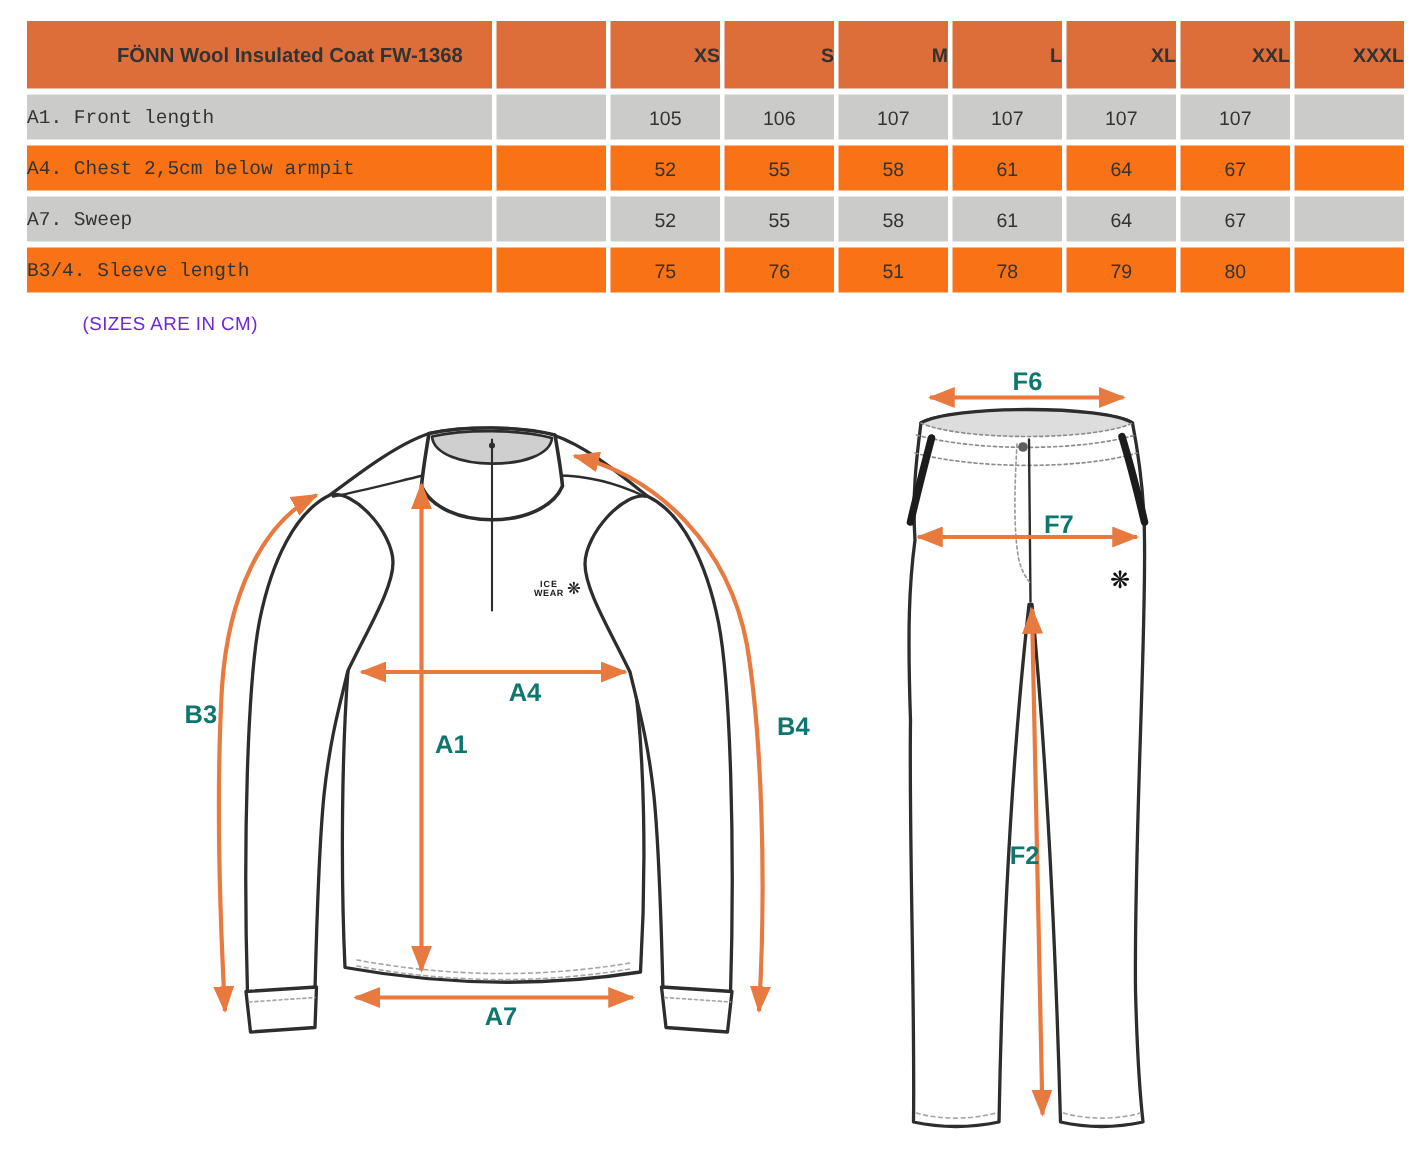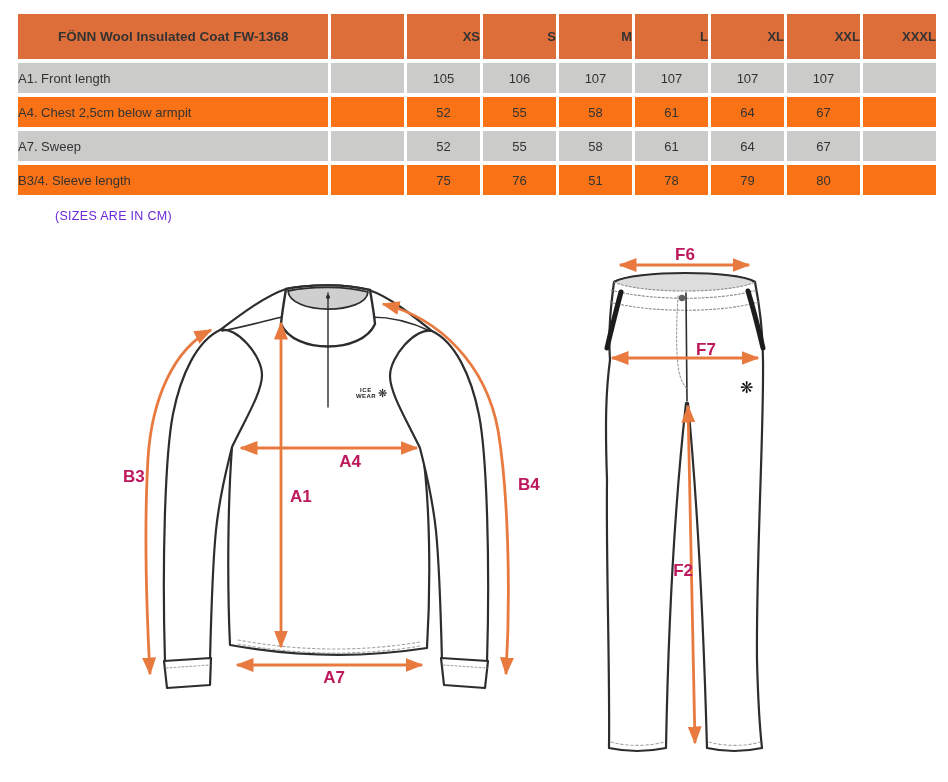--- a/index.html
+++ b/index.html
@@ -5,35 +5,35 @@
   html,body{margin:0;padding:0;background:#fff;}
   .canvas{position:relative;width:948px;height:782px;background:#fff;overflow:hidden;
           font-family:"Liberation Sans",sans-serif;}
 
   
   table.size-table{position:absolute;left:15px;top:10px;border-collapse:separate;
                    border-spacing:3px 4px;table-layout:fixed;}
   table.size-table td{padding:0;vertical-align:middle;font-size:13px;color:#333;
                       overflow:hidden;white-space:nowrap;}
   td.hd{background:#DD6E39;color:#fff;font-weight:bold;height:45px;}
-  td.hd.title{font-size:13.5px;padding-left:40px;}
+  td.hd.title{font-size:13.5px;padding-left:60px;}
   td.hd.sz{text-align:right;font-size:13px;}
   tr.dark td.cell{background:#CBCBCA;}
   tr.light td.cell{background:#f97316;}
   td.cell{height:30px;}
-  td.lbl{padding-left:40px;}
+  td.lbl{padding-left:40px;font-family:Liberation Mono, monospace;}
   td.val{text-align:center;}
 
   
   .note{position:absolute;left:55px;top:209px;font-size:12.5px;letter-spacing:.3px;
         color:#6d28d9;}
 
   
   svg.diagram{position:absolute;left:0;top:0;width:948px;height:782px;}
-  .mlabel{position:absolute;font-size:17px;font-weight:bold;color:#be185d;line-height:1;}
+  .mlabel{position:absolute;font-size:17px;font-weight:bold;color:#0f766e;line-height:1;}
   .mlabel.ctr{width:34px;text-align:center;}
   .mlabel.rt{width:32px;text-align:right;}
 
   .jacket-logo{position:absolute;left:356px;top:387px;display:flex;align-items:center;
                gap:2px;color:#1a1a1a;}
   .jl-text{display:flex;flex-direction:column;align-items:center;line-height:1;}
   .jl-text .l1{font-size:6px;font-weight:bold;letter-spacing:.6px;}
   .jl-text .l2{font-size:6px;font-weight:bold;letter-spacing:.4px;}
   .jl-icon{font-size:11px;line-height:1;}
   .pants-logo{position:absolute;left:740px;top:380px;font-size:16px;line-height:1;color:#111;}

